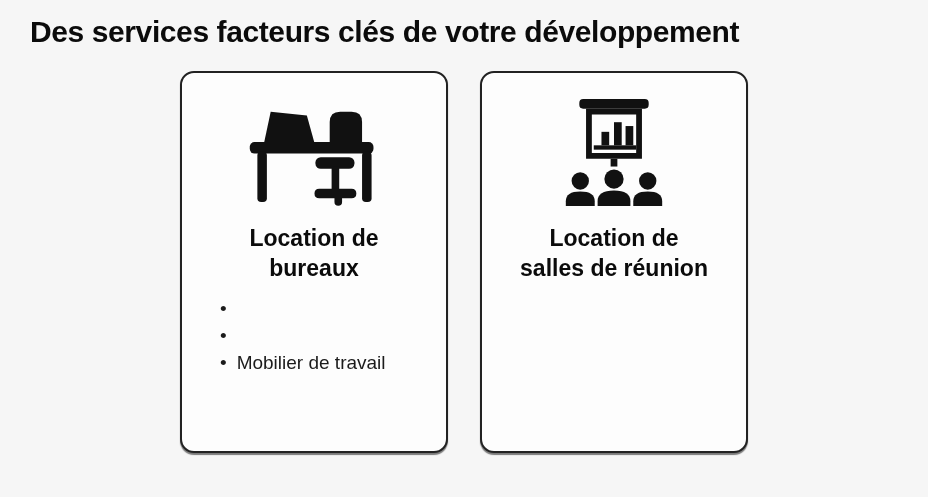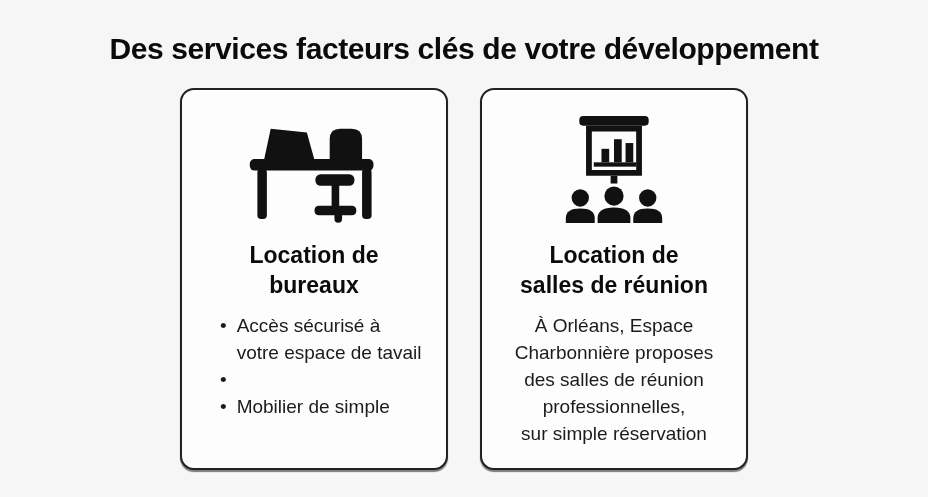--- a/index.html
+++ b/index.html
@@ -10,23 +10,23 @@
     background: #f6f6f6;
     font-family: "Liberation Sans", sans-serif;
     color: #141414;
     overflow: hidden;
   }
   .page {
     width: 928px;
     height: 497px;
   }
   .page-title {
-    margin: 17px;
+    margin: 0;
     padding: 13px 30px 0;
-    text-align: center;
+    text-align: left;
     font-size: 30px;
     line-height: 38px;
     font-weight: 700;
     letter-spacing: -0.4px;
     color: #0b0b0b;
   }
   .cards-row {
     display: flex;
     justify-content: center;
     gap: 32px;
@@ -114,29 +114,27 @@
           <rect x="91" y="71" width="8" height="26"></rect>
 
           <path d="M78 104 q-5 0 -5 -5 q0 -5 5 -5 h34 q5 0 5 5 q0 5 -5 5 h-10 v4 q0 4 -4 4 q-4 0 -4 -4 v-4 Z"></path>
         </svg>
       </div>
       <div class="card-title">Location de
 bureaux</div>
       <div class="bullets">
         <div class="bullet-row">
           <span class="bullet-glyph">•</span>
-          <span class="bullet-text">Accès sécurisé à
-votre espace de tavail</span>
         </div>
         <div class="bullet-row">
           <span class="bullet-glyph">•</span>
         </div>
         <div class="bullet-row">
           <span class="bullet-glyph">•</span>
-          <span class="bullet-text">Mobilier de simple</span>
+          <span class="bullet-text">Mobilier de travail</span>
         </div>
       </div>
     </div>
 
     <div class="card">
       <div class="icon-wrap">
         <svg width="106" height="124" viewBox="0 0 110 128" fill="#111111" xmlns="http://www.w3.org/2000/svg">
 
           <rect x="19" y="7" width="72" height="10" rx="4"></rect>
 
@@ -155,22 +153,17 @@
 
           <circle cx="55" cy="90" r="10"></circle>
           <path d="M38 118 v-5 q0 -11 17 -11 q17 0 17 11 v5 Z"></path>
 
           <circle cx="90" cy="92" r="9"></circle>
           <path d="M75 118 v-5 q0 -10 15 -10 q15 0 15 10 v5 Z"></path>
         </svg>
       </div>
       <div class="card-title">Location de
 salles de réunion</div>
-      <div class="card-body">À Orléans, Espace
-Charbonnière proposes
-des salles de réunion
-professionnelles,
-sur simple réservation</div>
     </div>
 
 
   </div>
 </div>
 
 </body></html>

